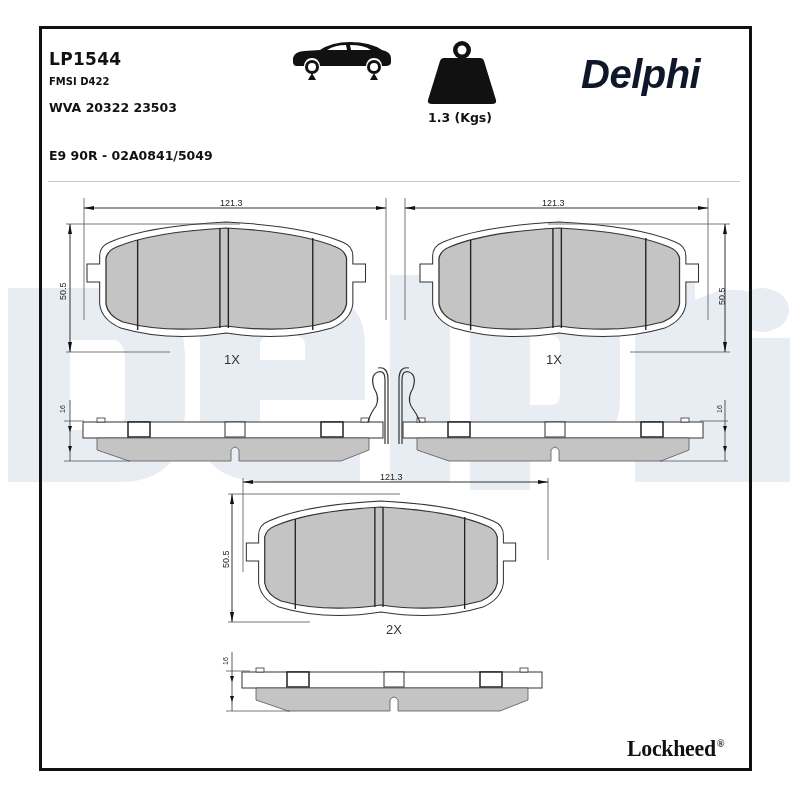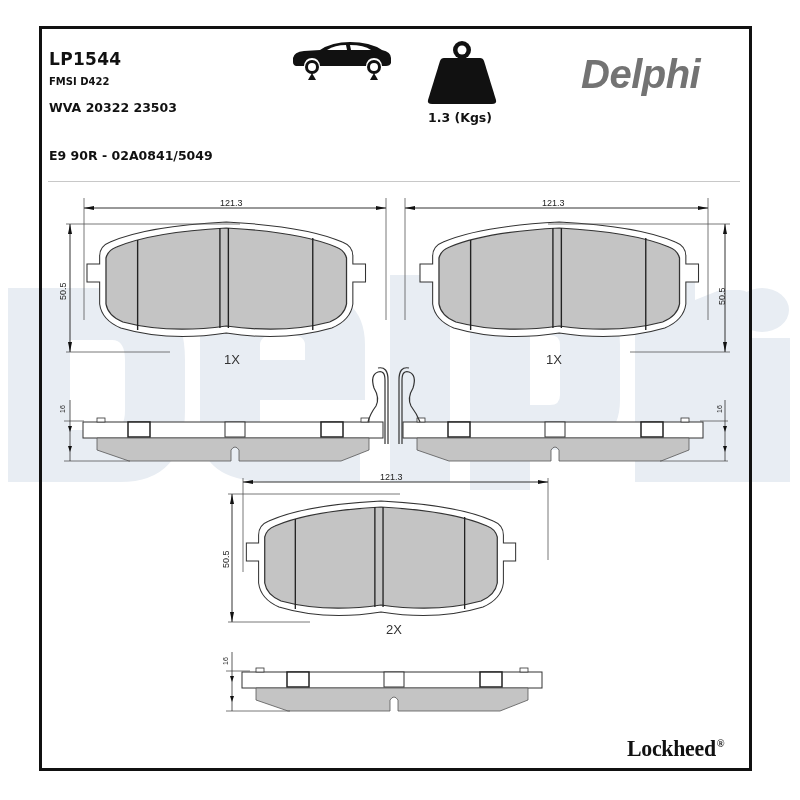--- a/index.html
+++ b/index.html
@@ -12,21 +12,21 @@
              border: 3px solid #111; box-sizing: border-box; }
 
     .hdr-text { position: absolute; color: #111; font-weight: bold; white-space: nowrap; }
     .part-no { left: 49px; top: 49px; font-size: 17px; letter-spacing: 0.3px; text-align: right; }
     .fmsi    { left: 49px; top: 76px; font-size: 10px; }
     .wva     { left: 49px; top: 100px; font-size: 12.5px; }
     .ece     { left: 49px; top: 148px; font-size: 12.5px; }
     .weight-label { left: 428px; top: 110px; font-size: 12.5px; }
 
     .delphi { position: absolute; left: 581px; top: 52px; font-family: "Liberation Sans", sans-serif;
-              font-weight: bold; font-size: 40px; color: #737373; letter-spacing: -0.5px; font-style: italic; }
+              font-weight: bold; font-size: 40px; color: #0f172a; letter-spacing: -0.5px; font-style: italic; }
 
     .lockheed { position: absolute; left: 627px; top: 736px; font-family: "Liberation Serif", serif;
                 font-weight: bold; font-size: 23px; color: #111; letter-spacing: -0.3px; transform: scaleX(0.95);
                 transform-origin: left center; }
     .lockheed sup { font-size: 11px; vertical-align: 9px; margin-left: 1px; }
 
     .separator { position: absolute; left: 48px; top: 181px; width: 692px; height: 1px; background: #c8c8c8; }
 
     .icon { position: absolute; }
     .drawing { position: absolute; left: 0; top: 0; width: 800px; height: 800px; }

